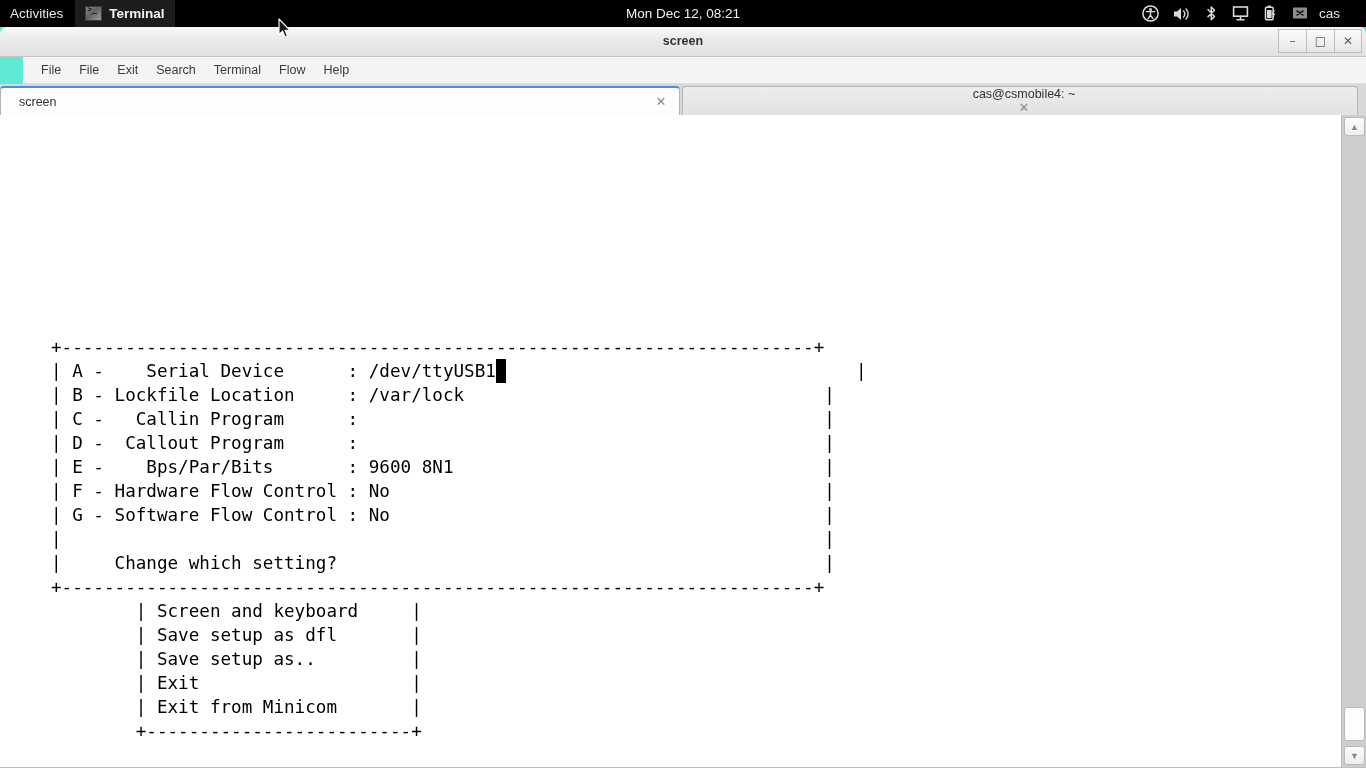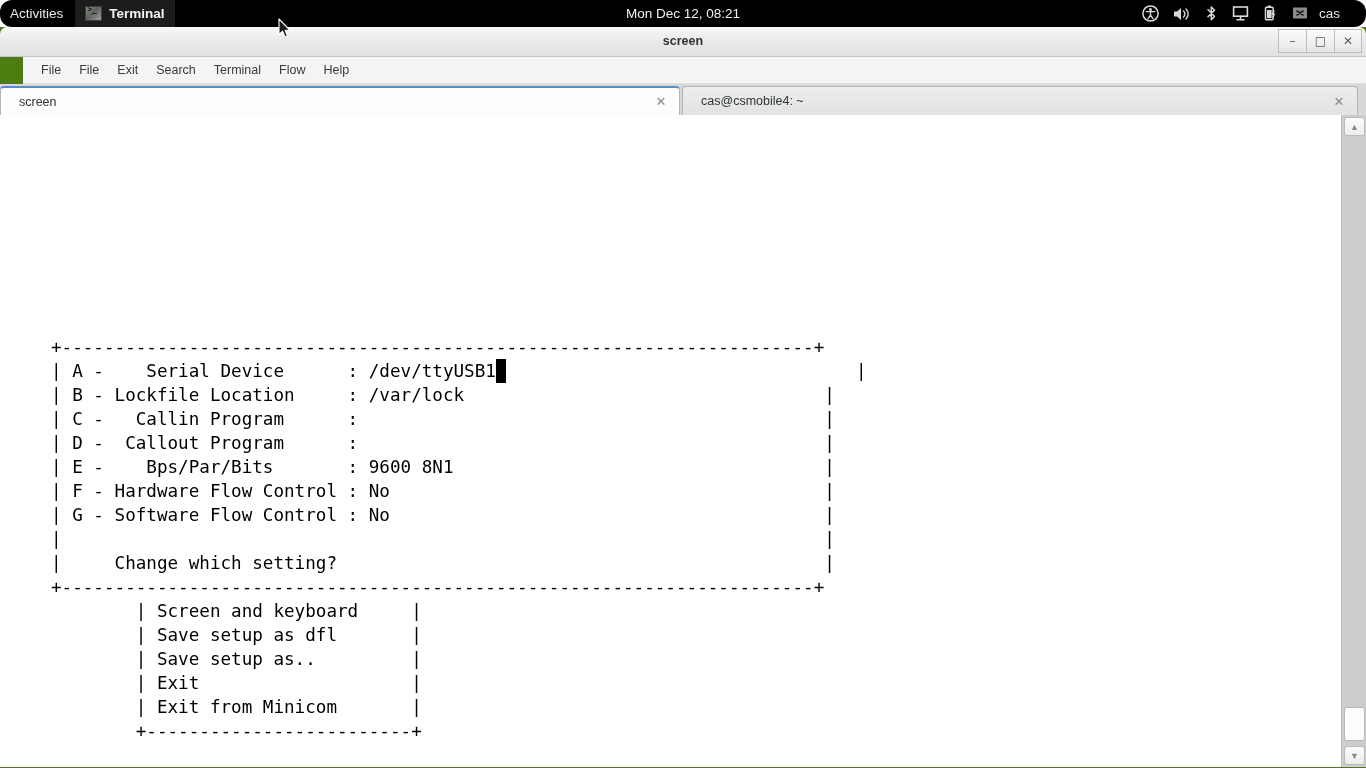--- a/index.html
+++ b/index.html
@@ -17,21 +17,20 @@
     position: absolute;
     left: 0; top: 0;
     width: 1366px; height: 27px;
     background: #000000;
     color: #d9d9d9;
     font-size: 13px;
     display: flex;
     align-items: center;
     box-sizing: border-box;
     z-index: 40;
-    border-radius: 12px;
   }
   #activities {
     padding: 0 12px 0 10px;
     font-size: 13.5px;
     color: #e8e8e8;
     line-height: 27px;
     height: 27px;
   }
   #app-indicator {
     display: flex;
@@ -78,21 +77,21 @@
     padding-right: 6px;
   }
   #status-area svg { display: block; }
   #status-area .user-name { font-size: 13.5px; color: #e8e8e8; margin-left: -4px; }
 
   
   #window {
     position: absolute;
     left: 0; top: 27px;
     width: 1366px; height: 741px;
-    background: #4d7c0f;
+    background: #5eead4;
   }
 
   
   #titlebar {
     position: relative;
     height: 30px;
     background: linear-gradient(to bottom, #f8f8f8 0%, #e8e8e8 55%, #e2e2e2 100%);
     border-bottom: 1px solid #c4c4c4;
     border-top-left-radius: 7px;
     border-top-right-radius: 7px;
@@ -170,20 +169,21 @@
   .tab.active {
     width: 680px;
     background: #fdfdfd;
     border-top: 2px solid #4a90d9;
     padding-top: 0px;
   }
   .tab.inactive {
     width: 676px;
     background: linear-gradient(to bottom,#ededed,#e2e2e2);
     margin-left: 2px;
+    flex-direction: column;
   }
   .tab .tab-label { flex: 1 1 auto; overflow: hidden; white-space: nowrap; }
   .tab .tab-close {
     width: 16px; height: 16px;
     color: #8a8a8a;
     font-size: 13px;
     display: flex; align-items: center; justify-content: center;
     font-family: "DejaVu Sans", sans-serif;
   }
 

